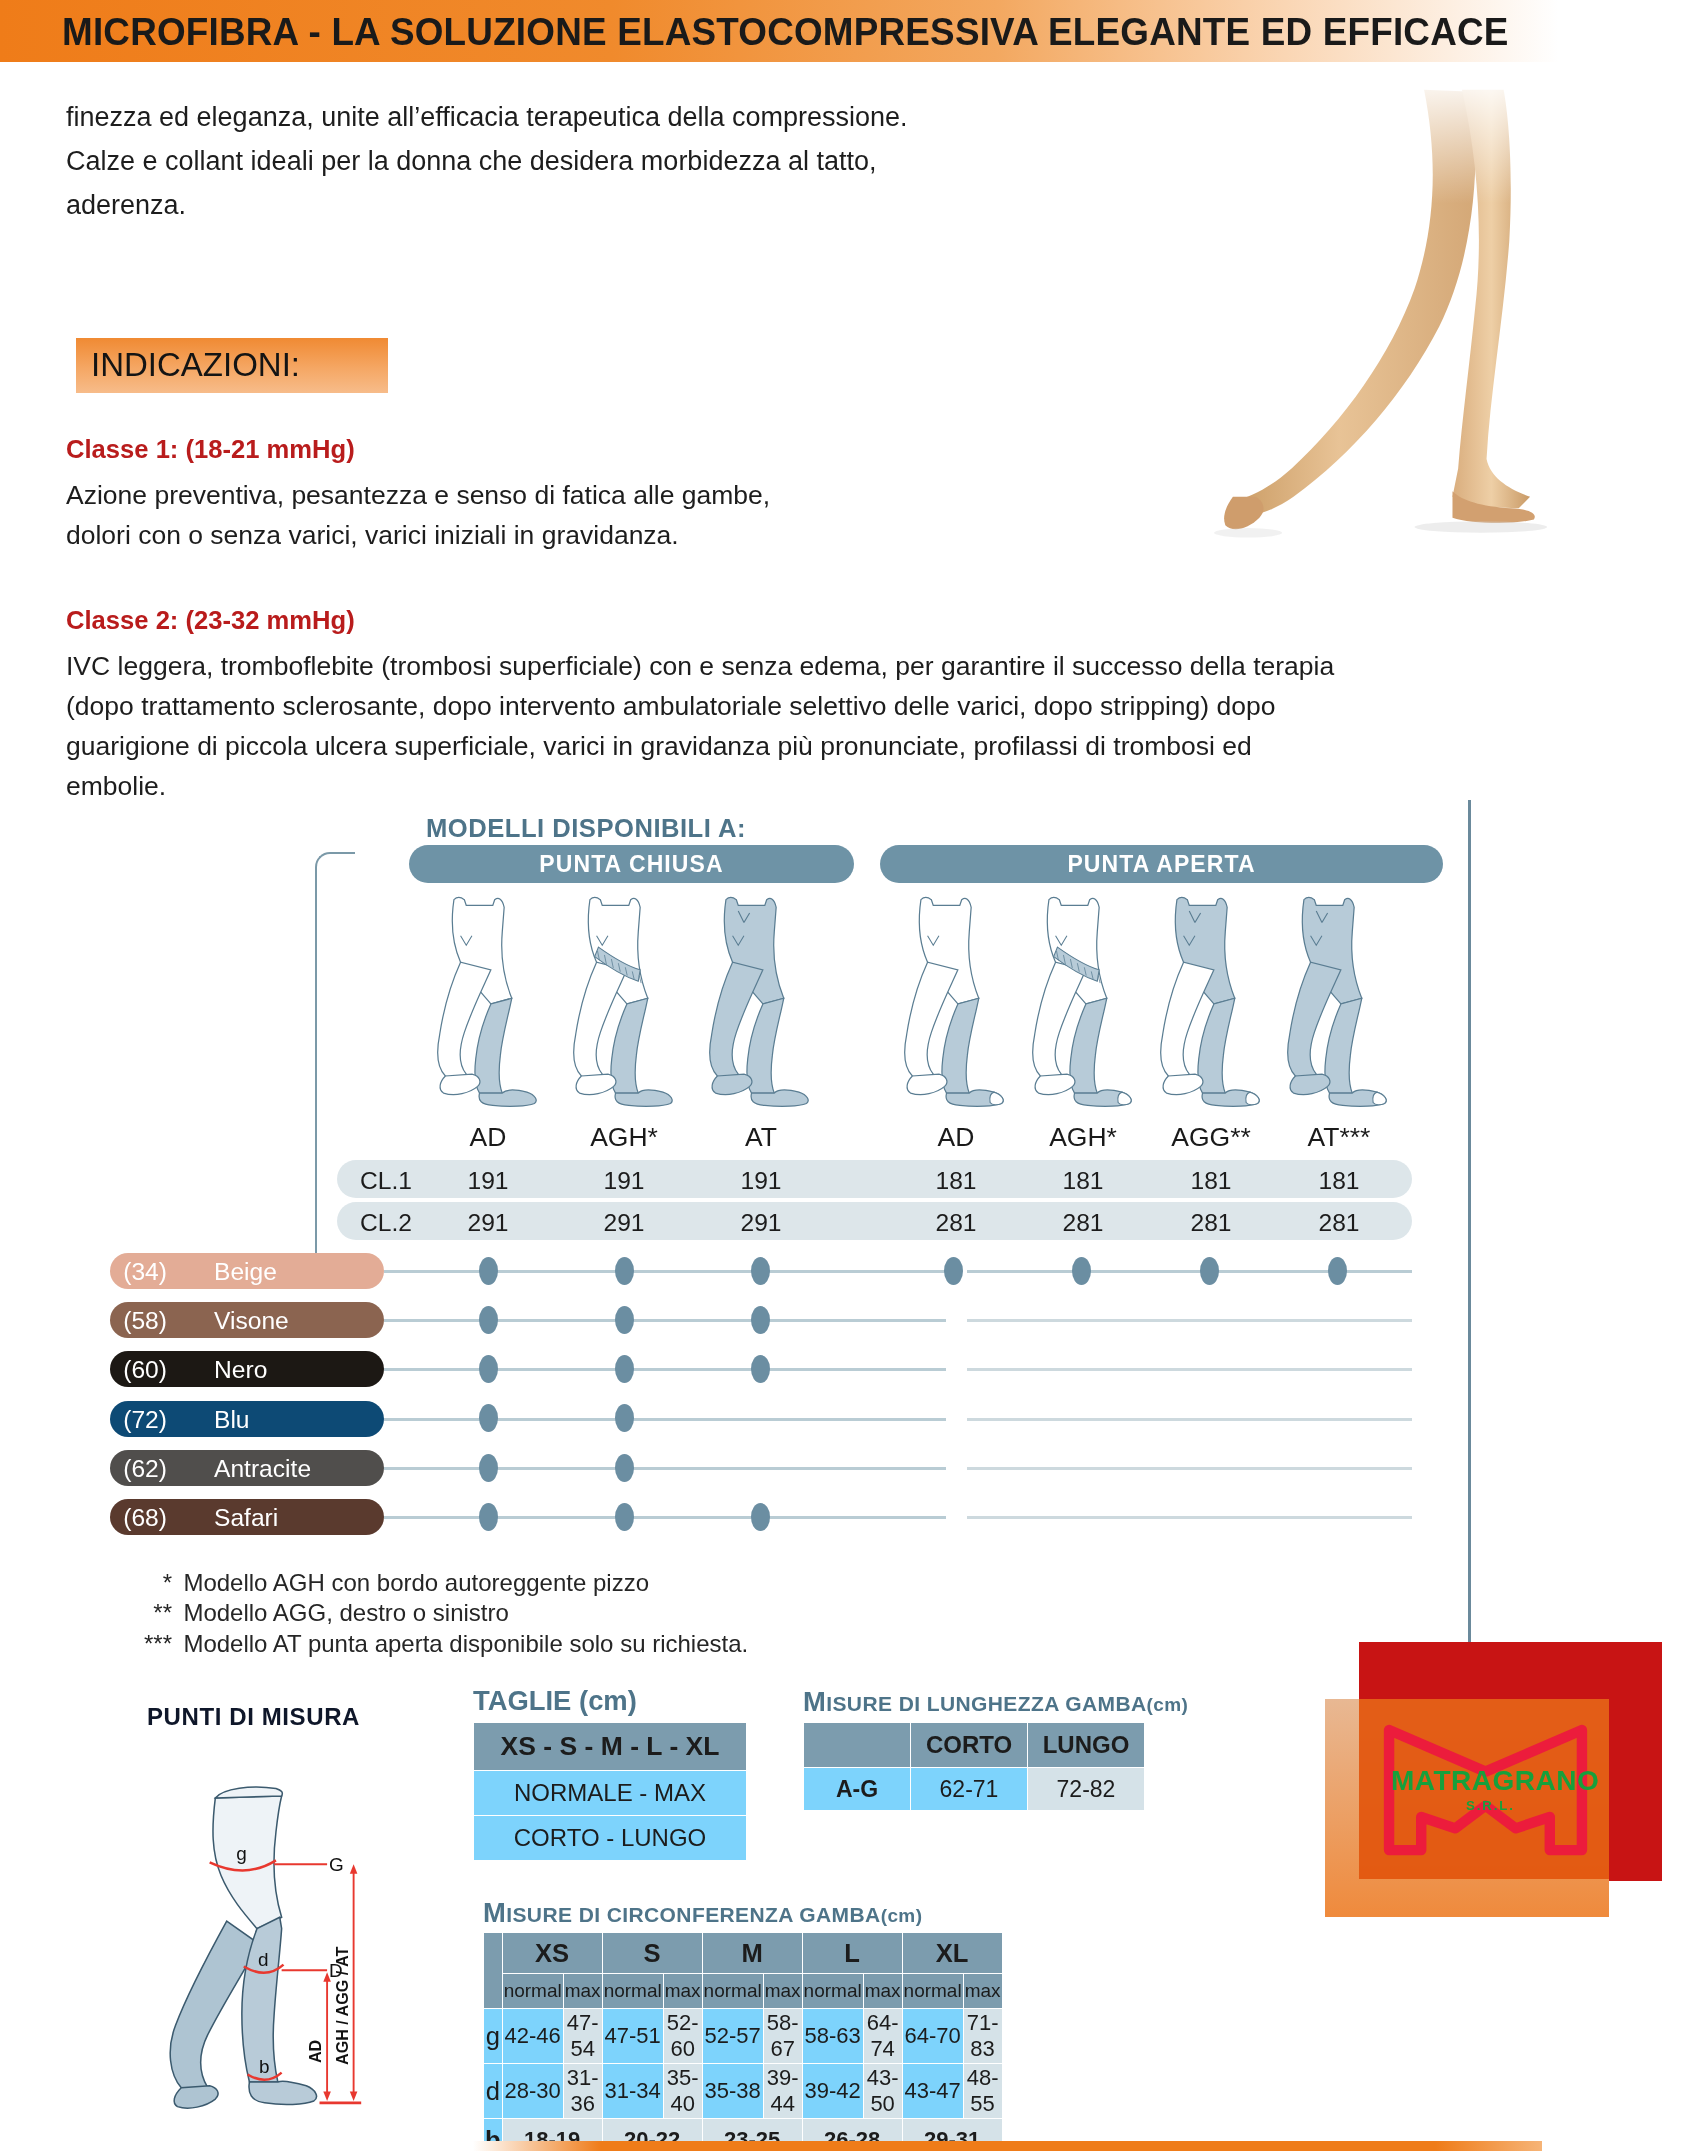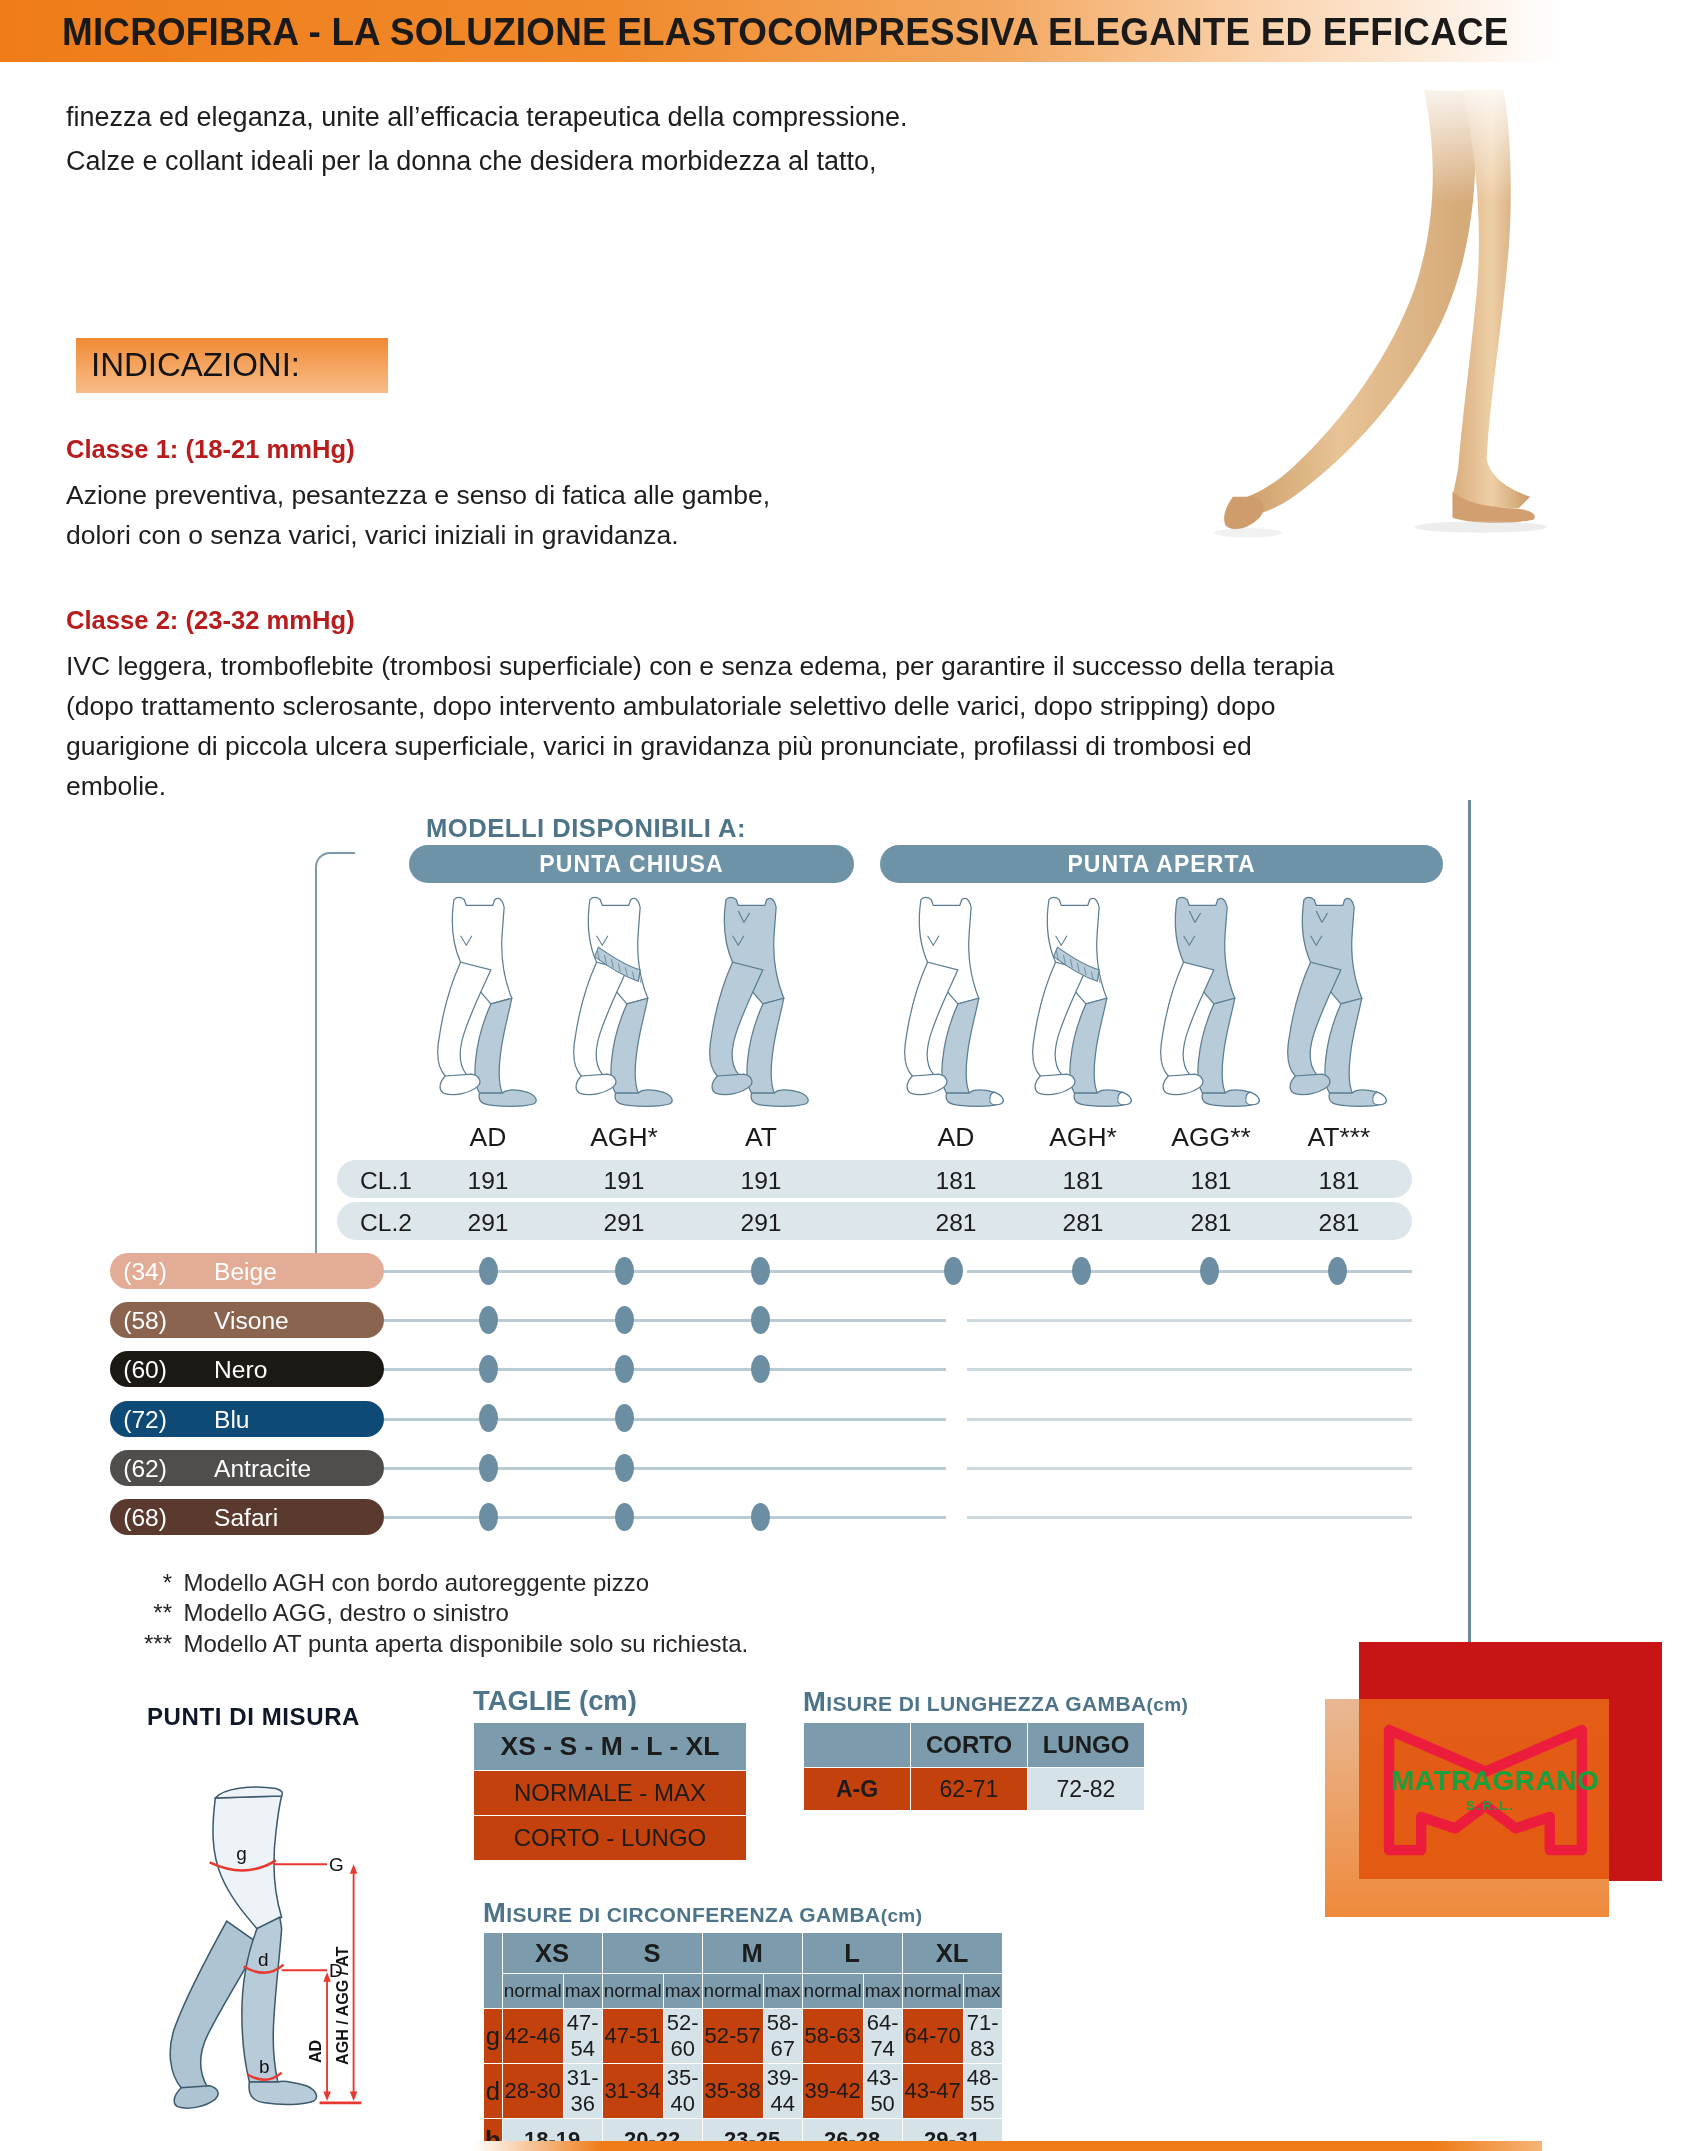--- a/index.html
+++ b/index.html
@@ -99,21 +99,21 @@
 
   
   .fn{position:absolute;left:123px;font-size:24px;color:#262626;white-space:nowrap;}
   .fn .ast{display:inline-block;width:49px;text-align:right;margin-right:11.4px;}
 
   
   .sec-title{position:absolute;font-weight:700;color:#4e7489;}
   .tbl{position:absolute;border-collapse:collapse;font-size:23px;}
   .tbl td,.tbl th{border:1.9px solid #ffffff;text-align:center;color:#1c1c1c;}
   .th-dark{background:#7c9cae;color:#ffffff;font-weight:700;}
-  .td-lite{background:#c2410c;}
+  .td-lite{background:#7dd3fc;}
   .td-lite2{background:#d5e2e8;}
 
   .punti-title{
     position:absolute;left:147px;top:1703px;font-size:24px;font-weight:700;
     color:#0f172a;letter-spacing:0.6px;
   }
 
   
   .logo-red{position:absolute;left:1359px;top:1642px;width:303px;height:239px;background:#c81414;}
   .logo-peach{position:absolute;left:1325px;top:1699px;width:284px;height:218px;background:linear-gradient(to bottom,#e8b893,#ef8a3c);}
@@ -174,20 +174,21 @@
     <rect x="230" y="20" width="140" height="140" fill="url(#fadeTop)"></rect>
 
     <ellipse cx="320" cy="502" rx="70" ry="6" fill="#d8d8d8" opacity=".45"></ellipse>
     <ellipse cx="74" cy="508" rx="36" ry="5" fill="#dcdcdc" opacity=".4"></ellipse>
   </svg>
 </div>
 
 <div class="intro">
   <div>finezza ed eleganza, unite all’efficacia terapeutica della compressione.</div>
   <div>Calze e collant ideali per la donna che desidera morbidezza al tatto,</div>
+  <div>aderenza.</div>
 </div>
 
 <div class="indic-badge">
   <span>INDICAZIONI:</span>
 </div>
 
 <div class="cls-head" style="left:66px;top:435px;">Classe 1: (18-21 mmHg)</div>
 <div class="cls-body" style="left:66px;top:475px;width:1041px;">
   <div>Azione preventiva, pesantezza e senso di fatica alle gambe,</div>
   <div>dolori con o senza varici, varici iniziali in gravidanza.</div>

